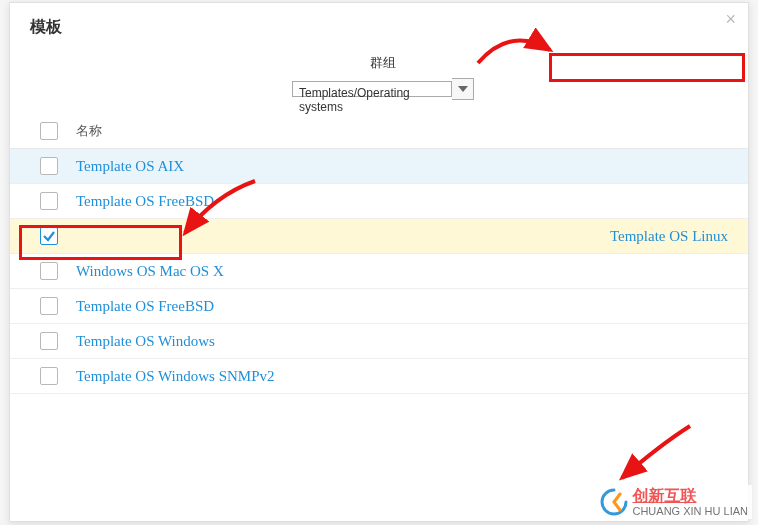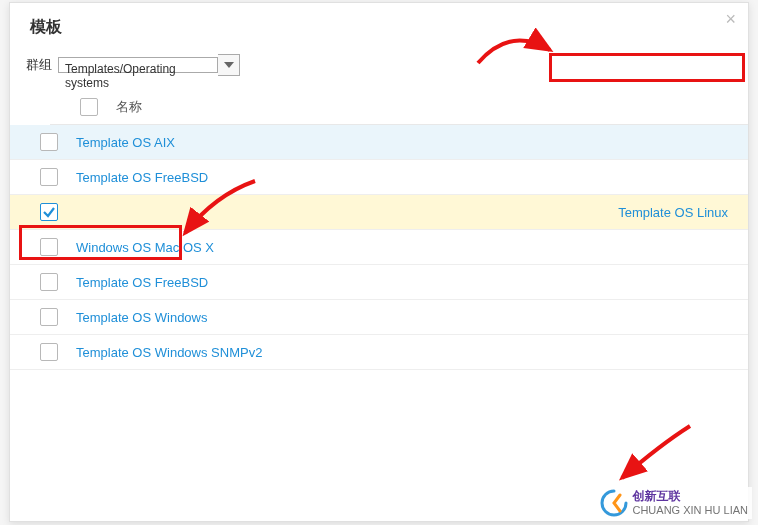--- a/index.html
+++ b/index.html
@@ -29,24 +29,25 @@
     cursor: pointer;
   }
   .modal-title {
     font-size: 16px;
     font-weight: bold;
     padding: 14px 20px 10px 20px;
     color: #333;
   }
   .group-row {
     display: flex;
-    justify-content: flex-start;
-    align-items: center;
-    padding: 6px 20px 14px 16px;
+    justify-content: center;
+    align-items: center;
+    padding: 6px 20px 14px 28px;
     gap: 6px;
+    flex-direction: column;
   }
   .group-label {
     font-size: 13px;
     color: #333;
   }
   .group-select-wrap {
     position: relative;
     display: flex;
     align-items: center;
   }
@@ -74,29 +75,29 @@
     border: 3px solid #e81313;
     pointer-events: none;
   }
   .list-header {
     display: flex;
     align-items: center;
     padding: 8px 14px 8px 30px;
     border-bottom: 1px solid #e8e8e8;
     font-size: 13px;
     color: #555;
-    margin-left: 40px;
   }
   .list-row {
     display: flex;
     align-items: center;
     padding: 8px 20px 8px 30px;
     border-bottom: 1px solid #eee;
-    font-size: 13px;
-    position: relative;
+    font-size: 15px;
+    position: relative;
+    font-family: Liberation Serif, serif;
   }
   .list-row.hover { background: #eaf5fb; }
   .list-row.selected { background: #fff8d6; justify-content: space-between; }
   .checkbox {
     width: 18px;
     height: 18px;
     border: 1px solid #b8b8b8;
     border-radius: 2px;
     background: #fff;
     margin-right: 18px;
@@ -139,21 +140,21 @@
   .watermark-logo {
     width: 28px;
     height: 28px;
     position: relative;
   }
   .watermark-text {
     font-size: 11px;
     color: #666;
     line-height: 1.1;
   }
-  .watermark-text .cn { font-size: 12px; color: #4c1d95; font-weight: bold; }
+  .watermark-text .cn { font-size: 16px; color: #ef4444; font-weight: bold; text-decoration: underline; }
 </style>
 </head>
 <body>
 
 <div class="modal">
   <span class="modal-close">×</span>
   <div class="modal-title">模板</div>
 
   <div class="group-row">
     <span class="group-label">群组</span>

